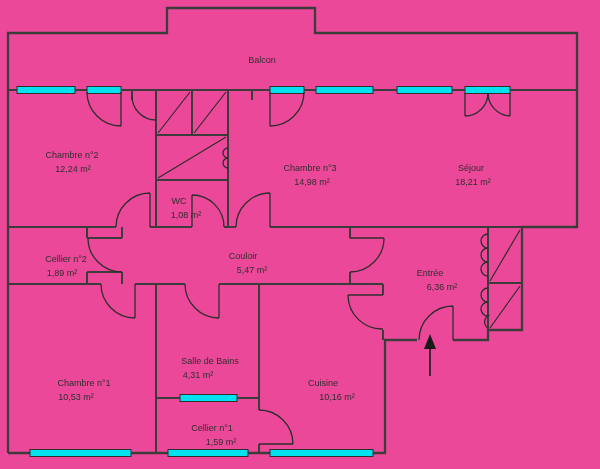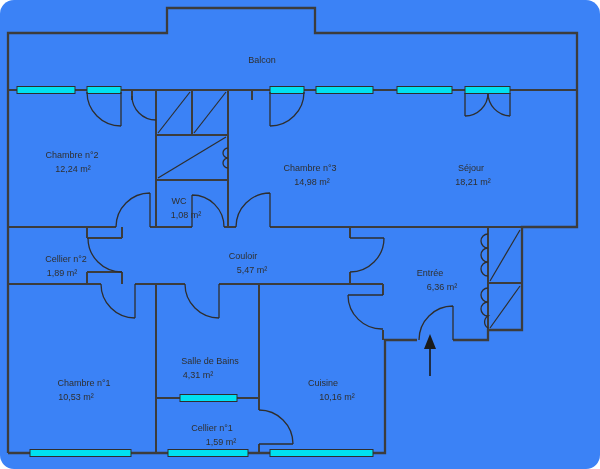--- a/index.html
+++ b/index.html
@@ -1,16 +1,16 @@
 <!DOCTYPE html>
 <html><head>
 <meta charset="utf-8">
 <style>
   html,body{margin:0;padding:0;background:#fff;}
-  #stage{position:relative;width:600px;height:469px;background:#3b82f6;overflow:hidden;border-radius:14px;}
+  #stage{position:relative;width:600px;height:469px;background:#ec4899;overflow:hidden;}
   svg{display:block;}
   text{font-family:"Liberation Sans","DejaVu Sans",sans-serif;font-size:9px;fill:#2f2f2f;}
   .wall{stroke:#3c3c3c;stroke-width:2;fill:none;}
   .wall-outer{stroke:#3c3c3c;stroke-width:2.3;fill:none;}
   .door{stroke:#2e2e2e;stroke-width:1.3;fill:none;}
   .hatch{stroke:#2e2e2e;stroke-width:1.2;fill:none;}
   .win{stroke:#2e2e2e;stroke-width:1;}
   .arrow-line{stroke:#1a1a1a;stroke-width:1.6;fill:none;}
   .arrow-head{fill:#1a1a1a;stroke:none;}
 </style>

